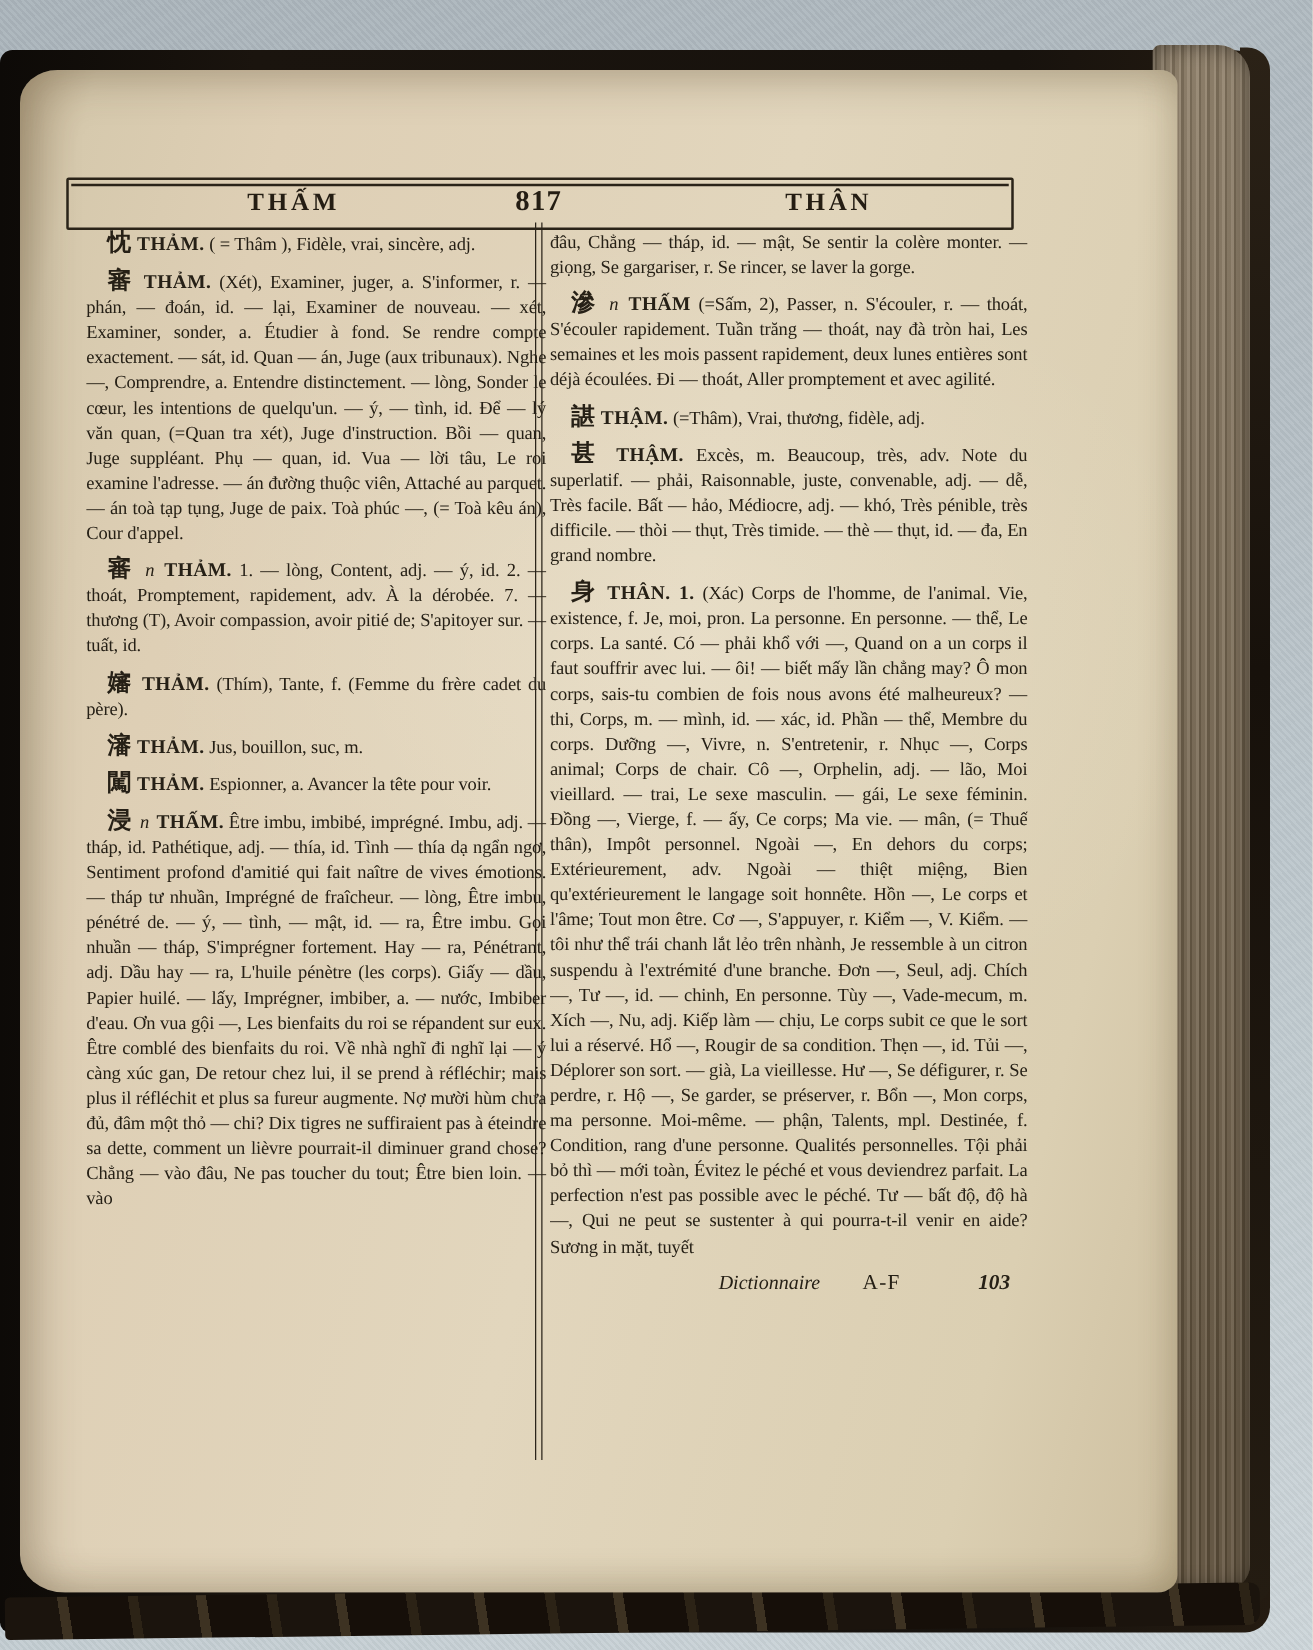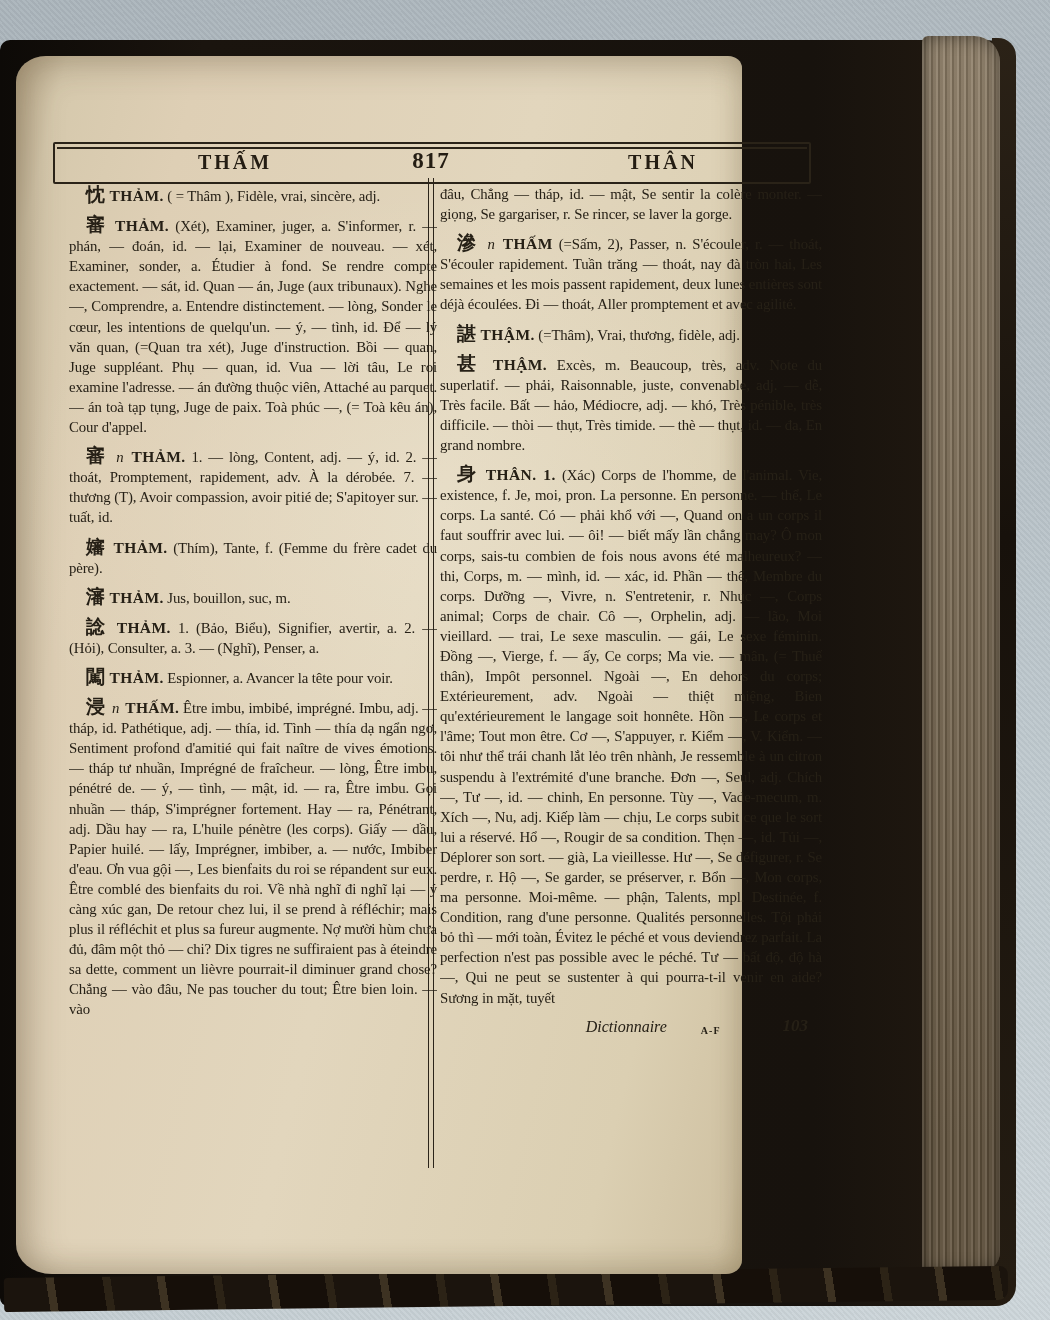--- a/index.html
+++ b/index.html
@@ -29,21 +29,21 @@
     box-shadow:inset 0 0 18px rgba(0,0,0,.45);
   }
   .cover-bottom{
     position:absolute;left:4px;top:1272px;width:1004px;height:34px;
     transform:rotate(-0.7deg);
     background:
       repeating-linear-gradient(82deg,#1b140d 0 46px,#3d3222 46px 54px,#160f09 54px 102px,#2c2316 102px 110px);
     border-radius:4px 8px 10px 4px;
   }
   .page{
-    position:absolute;left:16px;top:56px;width:726px;height:1218px;
+    position:absolute;left:16px;top:56px;width:926px;height:1218px;
     background:
       radial-gradient(ellipse 620px 480px at 58% 38%, rgba(255,252,240,.20), rgba(0,0,0,0) 70%),
       linear-gradient(104deg,#c2b294 0%,#d6c9ad 5%,#decfb5 18%,#e2d6bd 52%,#dbcfb2 84%,#d0c2a3 97%,#c6b795 100%),
       #dbcfb4;
     border-radius:30px 14px 16px 36px / 26px 12px 14px 30px;
     box-shadow:inset 14px 8px 34px rgba(70,50,25,.28), inset -6px -10px 26px rgba(90,70,40,.18);
   }
   .header-box{
     position:absolute;left:37px;top:86px;width:754px;height:38px;
     border:2.5px solid #2a2318;border-radius:2px;
@@ -78,21 +78,21 @@
   .entry.cont{text-indent:0;}
   .entry .han{font-size:19px;font-weight:bold;letter-spacing:1px;font-family:"DejaVu Serif",serif;}
   .entry .pre{font-style:italic;padding:0 2px;}
   .entry .head{font-weight:bold;font-size:15.5px;letter-spacing:.4px;}
   .footer-line{
     display:flex;justify-content:flex-end;align-items:flex-end;gap:34px;
     padding-right:14px;margin-top:2px;
     font-size:16px;color:#262016;
   }
   .footer-work{font-style:italic;}
-  .footer-vol{font-weight:bold;letter-spacing:1px;font-size:10px;}
+  .footer-vol{font-weight:normal;letter-spacing:1px;font-size:17px;}
   .footer-sig{font-weight:bold;font-style:italic;font-size:17px;margin-left:28px;}
 </style>
 </head>
 <body>
 
 <div class="book-shadow"></div>
 <div class="cover-right"></div>
 <div class="fore-edge"></div>
 <div class="cover-bottom"></div>
 
@@ -105,21 +105,20 @@
 
   <div class="divider"></div>
 
   <div class="col col-left">
     <div>
         <p class="entry"><span class="han">忱</span> <span class="head">THẢM.</span> <span class="body-text">( = Thâm ), Fidèle, vrai, sincère, adj.</span></p>
         <p class="entry"><span class="han">審</span> <span class="head">THẢM.</span> <span class="body-text">(Xét), Examiner, juger, a. S'informer, r. — phán, — đoán, id. — lại, Examiner de nouveau. — xét, Examiner, sonder, a. Étudier à fond. Se rendre compte exactement. — sát, id. Quan — án, Juge (aux tribunaux). Nghe —, Comprendre, a. Entendre distinctement. — lòng, Sonder le cœur, les intentions de quelqu'un. — ý, — tình, id. Để — lý văn quan, (=Quan tra xét), Juge d'instruction. Bồi — quan, Juge suppléant. Phụ — quan, id. Vua — lời tâu, Le roi examine l'adresse. — án đường thuộc viên, Attaché au parquet. — án toà tạp tụng, Juge de paix. Toà phúc —, (= Toà kêu án), Cour d'appel.</span></p>
         <p class="entry"><span class="han">審</span> <span class="pre">n</span> <span class="head">THẢM.</span> <span class="body-text">1. — lòng, Content, adj. — ý, id. 2. — thoát, Promptement, rapidement, adv. À la dérobée. 7. — thương (T), Avoir compassion, avoir pitié de; S'apitoyer sur. — tuất, id.</span></p>
         <p class="entry"><span class="han">嬸</span> <span class="head">THẢM.</span> <span class="body-text">(Thím), Tante, f. (Femme du frère cadet du père).</span></p>
         <p class="entry"><span class="han">瀋</span> <span class="head">THẢM.</span> <span class="body-text">Jus, bouillon, suc, m.</span></p>
-        <p class="entry"><span class="han">諗</span> <span class="head">THẢM.</span> <span class="body-text">1. (Bảo, Biểu), Signifier, avertir, a. 2. — (Hỏi), Consulter, a. 3. — (Nghĩ), Penser, a.</span></p>
         <p class="entry"><span class="han">闖</span> <span class="head">THẢM.</span> <span class="body-text">Espionner, a. Avancer la tête pour voir.</span></p>
         <p class="entry"><span class="han">浸</span> <span class="pre">n</span> <span class="head">THẤM.</span> <span class="body-text">Être imbu, imbibé, imprégné. Imbu, adj. — tháp, id. Pathétique, adj. — thía, id. Tình — thía dạ ngẩn ngơ, Sentiment profond d'amitié qui fait naître de vives émotions. — tháp tư nhuần, Imprégné de fraîcheur. — lòng, Être imbu, pénétré de. — ý, — tình, — mật, id. — ra, Être imbu. Gọi nhuần — tháp, S'imprégner fortement. Hay — ra, Pénétrant, adj. Dầu hay — ra, L'huile pénètre (les corps). Giấy — dầu, Papier huilé. — lấy, Imprégner, imbiber, a. — nước, Imbiber d'eau. Ơn vua gội —, Les bienfaits du roi se répandent sur eux. Être comblé des bienfaits du roi. Về nhà nghĩ đi nghĩ lại — ý càng xúc gan, De retour chez lui, il se prend à réfléchir; mais plus il réfléchit et plus sa fureur augmente. Nợ mười hùm chưa đủ, đâm một thỏ — chi? Dix tigres ne suffiraient pas à éteindre sa dette, comment un lièvre pourrait-il diminuer grand chose? Chẳng — vào đâu, Ne pas toucher du tout; Être bien loin. — vào</span></p>
       </div>
   </div>
 
   <div class="col col-right">
     <div>
         <p class="entry cont"><span class="body-text">đâu, Chẳng — tháp, id. — mật, Se sentir la colère monter. — giọng, Se gargariser, r. Se rincer, se laver la gorge.</span></p>
         <p class="entry"><span class="han">滲</span> <span class="pre">n</span> <span class="head">THẤM</span> <span class="body-text">(=Sấm, 2), Passer, n. S'écouler, r. — thoát, S'écouler rapidement. Tuần trăng — thoát, nay đà tròn hai, Les semaines et les mois passent rapidement, deux lunes entières sont déjà écoulées. Đi — thoát, Aller promptement et avec agilité.</span></p>
         <p class="entry"><span class="han">諶</span> <span class="head">THẬM.</span> <span class="body-text">(=Thâm), Vrai, thương, fidèle, adj.</span></p>

